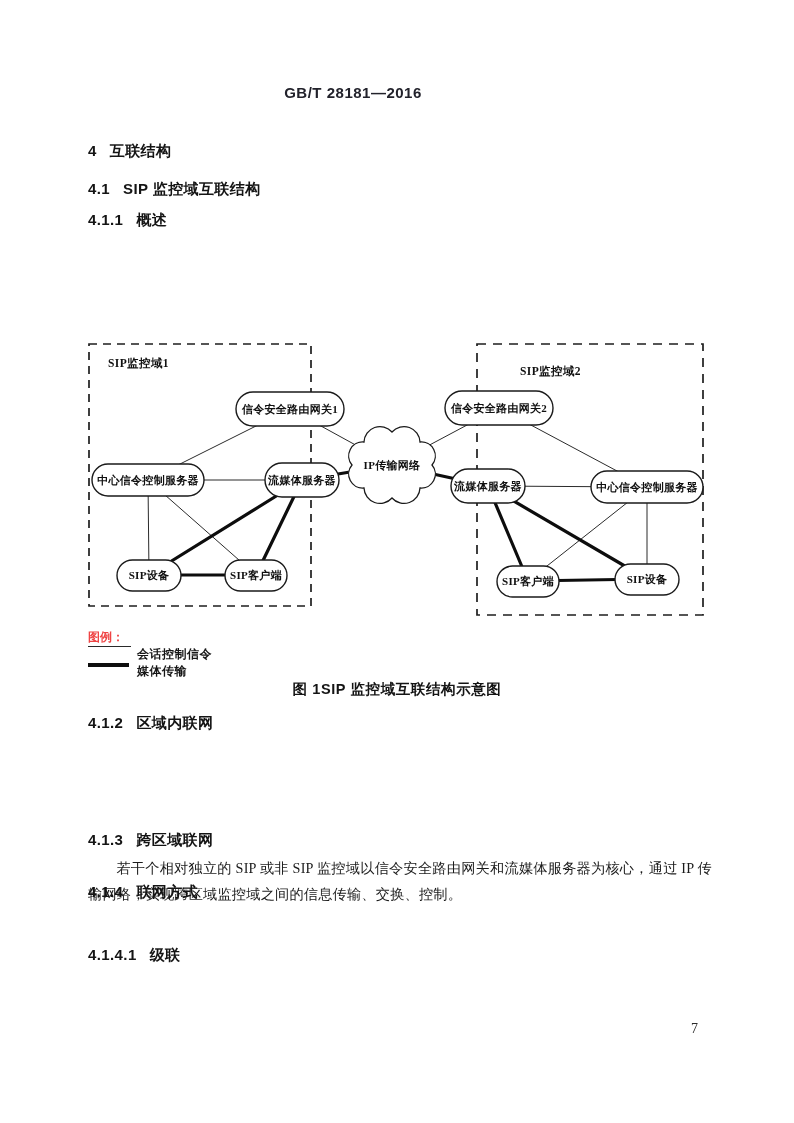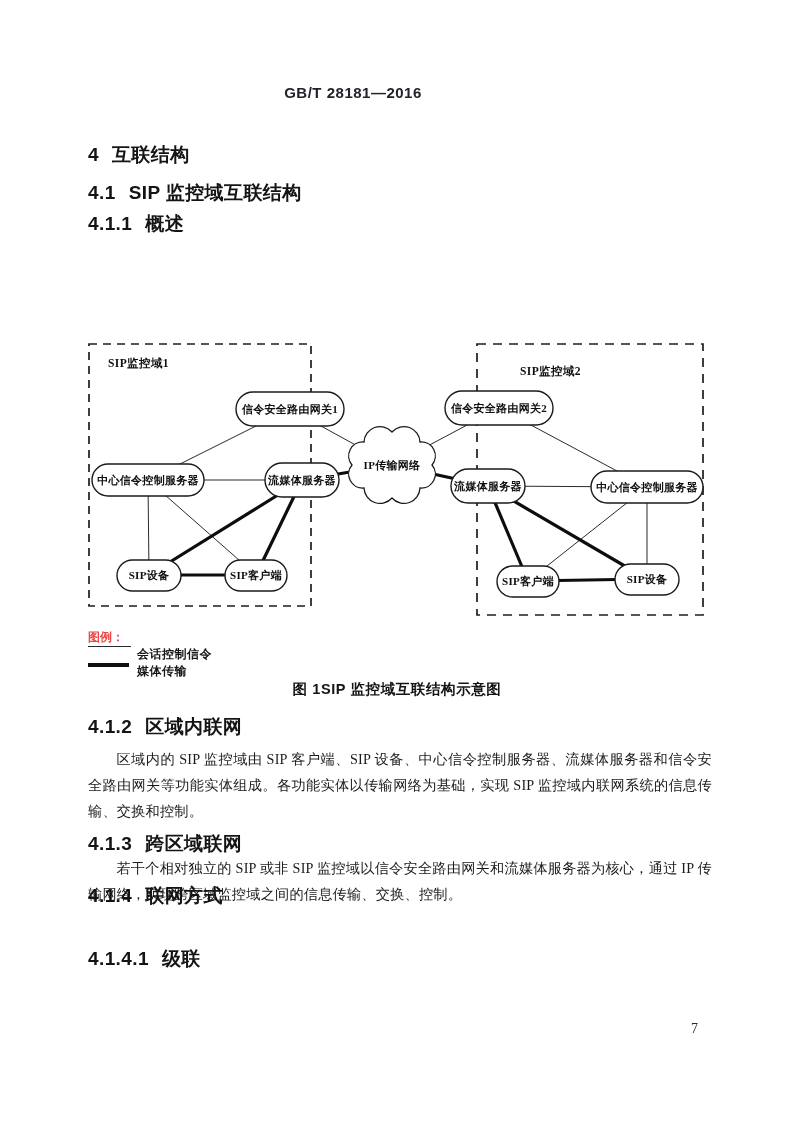--- a/index.html
+++ b/index.html
@@ -23,21 +23,21 @@
     font-weight: bold;
     font-size: 15px;
     letter-spacing: 0.5px;
     color: #22222b;
   }
   .heading {
     position: absolute;
     left: 88px;
     font-family: "Liberation Sans", "DejaVu Sans", sans-serif;
     font-weight: bold;
-    font-size: 19px;
+    font-size: 15px;
     color: #141414;
     letter-spacing: 0.4px;
     white-space: nowrap;
   }
   .heading .num { display: inline-block; margin-right: 13px; }
   .para {
     position: absolute;
     left: 88px;
     width: 624px;
     font-size: 14.2px;
@@ -207,21 +207,20 @@
     </div>
   </div>
 
   <div class="fig-caption">
     <span class="fig-prefix">图 1</span><span>SIP 监控域互联结构示意图</span>
   </div>
 
   <div class="heading" style="top:714px">
     <span class="num">4.1.2</span><span>区域内联网</span>
   </div>
-  <div class="para" style="top:746px">区域内的 SIP 监控域由 SIP 客户端、SIP 设备、中心信令控制服务器、流媒体服务器和信令安全路由网关等功能实体组成。各功能实体以传输网络为基础，实现 SIP 监控域内联网系统的信息传输、交换和控制。</div>
 
   <div class="heading" style="top:831px">
     <span class="num">4.1.3</span><span>跨区域联网</span>
   </div>
   <div class="para" style="top:855px">若干个相对独立的 SIP 或非 SIP 监控域以信令安全路由网关和流媒体服务器为核心，通过 IP 传输网络，实现跨区域监控域之间的信息传输、交换、控制。</div>
 
   <div class="heading" style="top:883px">
     <span class="num">4.1.4</span><span>联网方式</span>
   </div>
 

